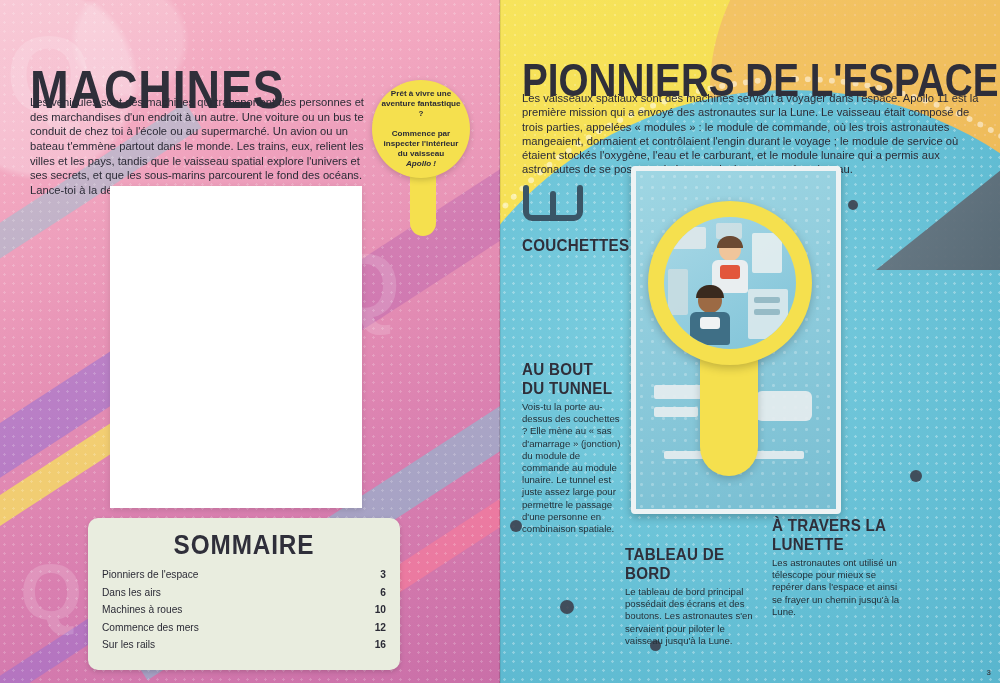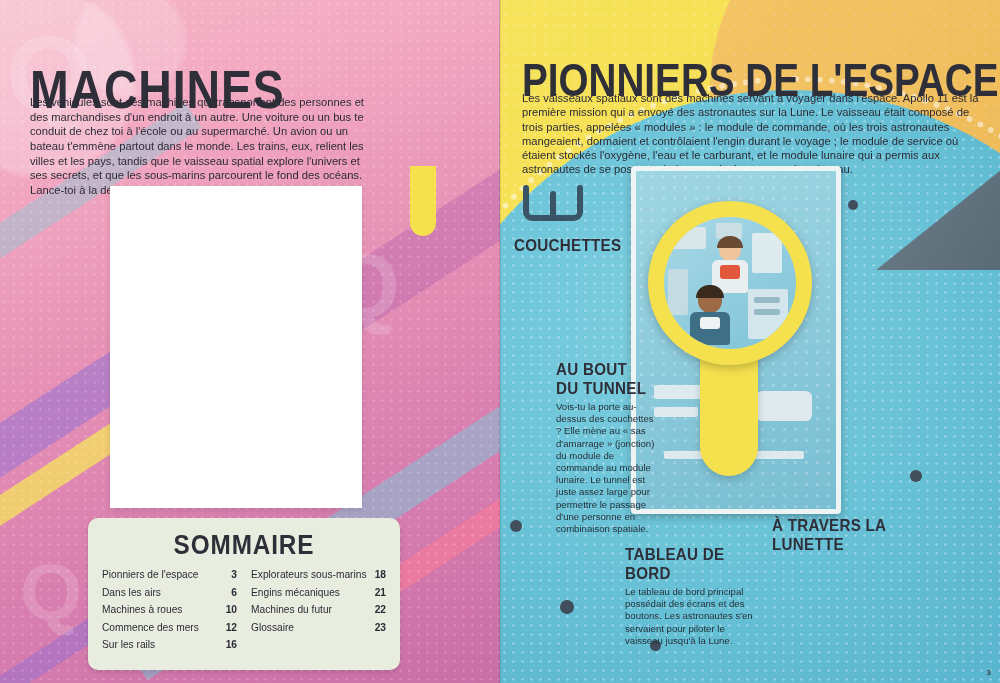--- a/index.html
+++ b/index.html
@@ -161,22 +161,22 @@
   .bracket-icon{position:absolute;left:22px;top:182px;width:62px;height:44px;}
 
   
   .blk{position:absolute;color:#1f2a33;}
   .blk h3{
     margin:0 0 3px;font-size:16.5px;font-weight:bold;color:#2f2f3a;letter-spacing:.3px;
     font-family:"Liberation Sans Narrow","Liberation Sans",sans-serif;transform:scaleX(.92);transform-origin:left center;
   }
   .blk p{margin:0;font-size:9.6px;line-height:12.2px;color:#24313a;}
 
-  #blk-couchettes{left:14px;top:236px;width:104px;}
-  #blk-tunnel{left:22px;top:360px;width:104px;margin-left:34px;}
+  #blk-couchettes{left:22px;top:236px;width:104px;}
+  #blk-tunnel{left:22px;top:360px;width:104px;}
   #blk-tableau{left:125px;top:516px;width:140px;margin-top:29px;}
   #blk-lunette{left:272px;top:516px;width:132px;}
 
   
   .dish{
     position:absolute;right:-26px;top:150px;width:150px;height:120px;
     background:linear-gradient(120deg,#6d7b86 0%, #55636e 100%);
     clip-path:polygon(0 100%,100% 0,100% 100%);
     opacity:.95;
   }
@@ -207,20 +207,30 @@
     <div class="ghostQ" style="left:6px;top:30px;font-size:110px;">Q</div>
     <div class="ghostQ" style="left:330px;top:250px;font-size:90px;">Q</div>
     <div class="ghostQ" style="left:20px;top:560px;font-size:80px;">Q</div>
 
     <h1 class="left-title">MACHINES</h1>
     <p class="left-intro">Les véhicules sont des machines qui transportent des personnes et des marchandises d'un endroit à un autre. Une voiture ou un bus te conduit de chez toi à l'école ou au supermarché. Un avion ou un bateau t'emmène partout dans le monde. Les trains, eux, relient les villes et les pays, tandis que le vaisseau spatial explore l'univers et ses secrets, et que les sous-marins parcourent le fond des océans. Lance-toi à la découverte de ces machines extraordinaires !</p>
 
     <div class="white-frame"></div>
 
     <div class="callout-handle"></div>
+    <div class="callout">
+      <div class="callout-text">
+        <span>Prêt à vivre une</span><br>
+        <span>aventure fantastique ?</span><br><br>
+        <span>Commence par</span><br>
+        <span>inspecter l'intérieur</span><br>
+        <span>du vaisseau</span><br>
+        <em>Apollo !</em>
+      </div>
+    </div>
 
     <div class="sommaire">
       <h2>SOMMAIRE</h2>
       <div class="toc-cols">
         <div class="toc-col">
           <div class="toc-row">
             <span>Pionniers de l'espace</span>
             <span class="pg">3</span>
           </div>
           <div class="toc-row">
@@ -231,38 +241,20 @@
             <span>Machines à roues</span>
             <span class="pg">10</span>
           </div>
           <div class="toc-row">
             <span>Commence des mers</span>
             <span class="pg">12</span>
           </div>
           <div class="toc-row">
             <span>Sur les rails</span>
             <span class="pg">16</span>
-          </div>
-        </div>
-        <div class="toc-col">
-          <div class="toc-row">
-            <span>Explorateurs sous-marins</span>
-            <span class="pg">18</span>
-          </div>
-          <div class="toc-row">
-            <span>Engins mécaniques</span>
-            <span class="pg">21</span>
-          </div>
-          <div class="toc-row">
-            <span>Machines du futur</span>
-            <span class="pg">22</span>
-          </div>
-          <div class="toc-row">
-            <span>Glossaire</span>
-            <span class="pg">23</span>
           </div>
         </div>
       </div>
     </div>
   </div>
 
   <div class="right-page">
     <div class="rp-dots"></div>
     <div class="rp-magenta"></div>
     <div class="rp-teal"></div>
@@ -330,19 +322,20 @@
       <p>Vois-tu la porte au-dessus des couchettes ? Elle mène au « sas d'amarrage » (jonction) du module de commande au module lunaire. Le tunnel est juste assez large pour permettre le passage d'une personne en combinaison spatiale.</p>
     </div>
 
     <div class="blk" id="blk-tableau">
       <h3>TABLEAU DE BORD</h3>
       <p>Le tableau de bord principal possédait des écrans et des boutons. Les astronautes s'en servaient pour piloter le vaisseau jusqu'à la Lune.</p>
     </div>
 
     <div class="blk" id="blk-lunette">
       <h3>À TRAVERS LA LUNETTE</h3>
+      <p>Les astronautes ont utilisé un télescope pour mieux se repérer dans l'espace et ainsi se frayer un chemin jusqu'à la Lune.</p>
     </div>
 
     <div class="page-num">3</div>
   </div>
 
   <div class="spine"></div>
 </div>
 
 </body></html>

